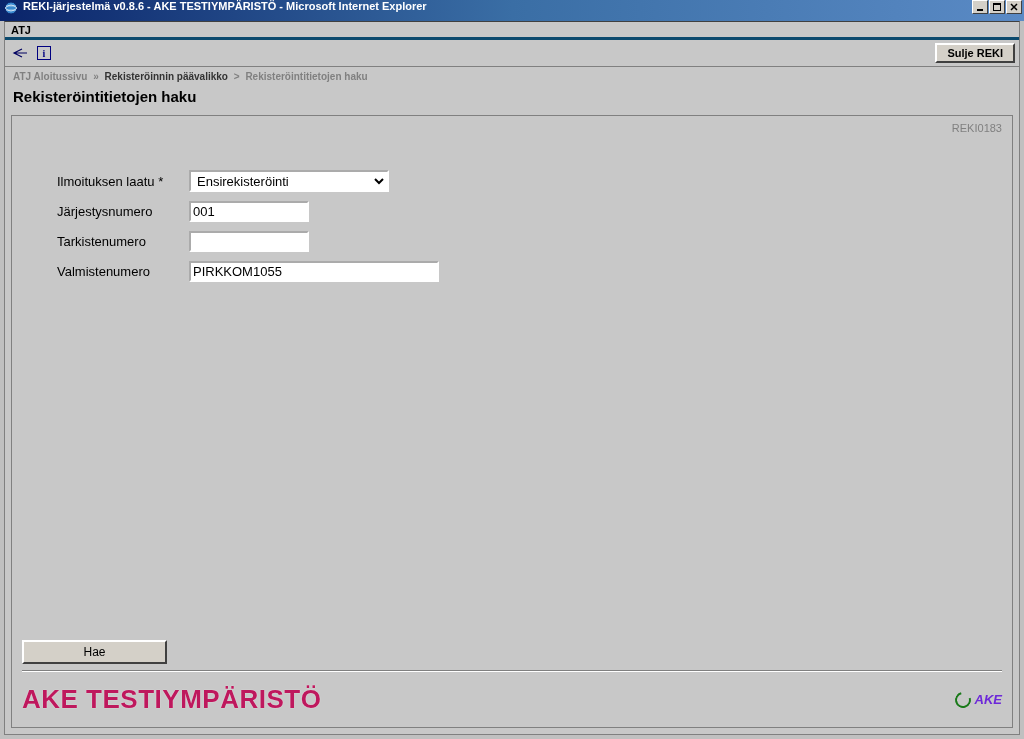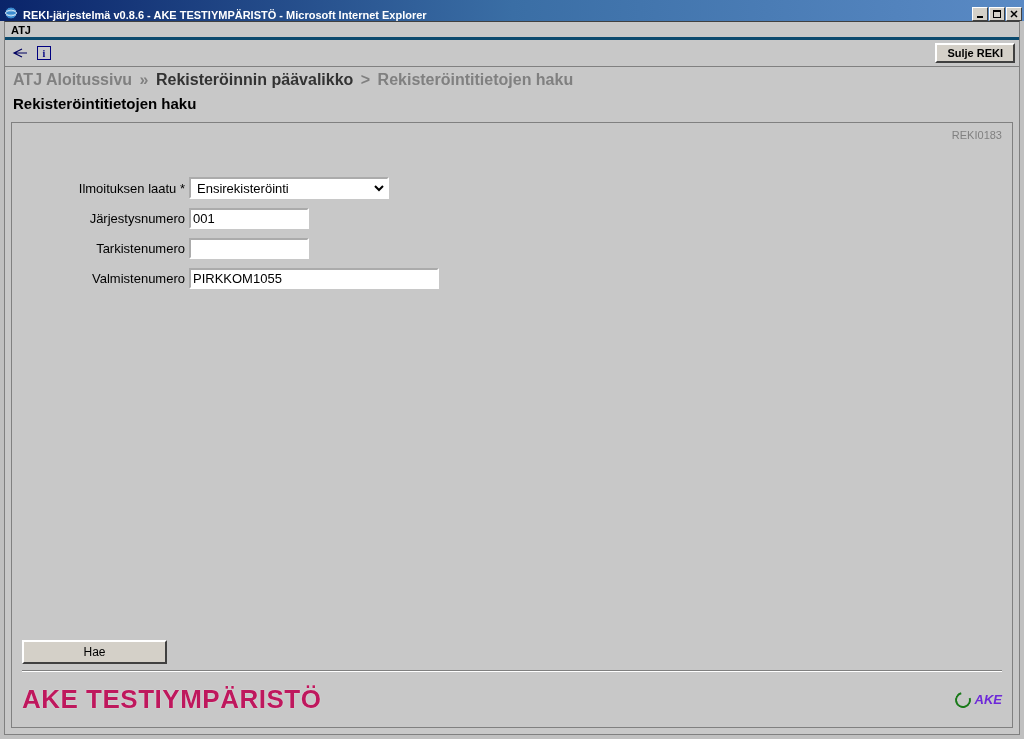--- a/index.html
+++ b/index.html
@@ -8,21 +8,21 @@
     font-family: Tahoma, Arial, sans-serif;
     font-size: 11px;
     background: #c0c0c0;
     width: 1024px; height: 739px;
     overflow: hidden;
   }
   
   .titlebar {
     height: 21px;
     background: linear-gradient(to right, #0a246a 0%, #3a6ea5 50%, #5a8ac5 100%);
-    display: flex; align-items: flex-end;
+    display: flex; align-items: flex-start;
     color: #fff; font-weight: bold; font-size: 11px;
     padding-left: 3px;
   }
   .titlebar .app-icon {
     width: 16px; height: 16px; margin-right: 4px;
     display: flex; align-items: center; justify-content: center;
   }
   .titlebar .title-text { flex: 1; white-space: nowrap; overflow: hidden; }
   .titlebar .win-btns { display: flex; gap: 1px; margin-right: 2px; }
   .titlebar .win-btn {
@@ -81,21 +81,21 @@
     border-color: #fff #404040 #404040 #fff;
     padding: 2px 10px;
     font: inherit; font-weight: bold;
     cursor: default; text-align: center;
     min-width: 70px;
   }
 
   
   .breadcrumb {
     padding: 4px 8px;
-    color: #808080; font-weight: bold; font-size: 16px;
+    color: #808080; font-weight: bold; font-size: 10px;
   }
   .breadcrumb .bc-sep { color: #808080; padding: 0 3px; }
   .breadcrumb .bc-current { color: #333; }
 
   
   .heading {
     padding: 2px 8px 10px 8px;
     font-size: 15px; font-weight: bold; color: #000;
   }
 
@@ -121,21 +121,21 @@
   .form-area {
     padding-top: 45px;
     padding-left: 35px;
   }
   .form-row {
     display: flex; align-items: center;
     margin-bottom: 6px;
     height: 24px;
   }
   .form-row label {
-    width: 132px; text-align: right; padding-right: 4px;
+    width: 132px; text-align: left; padding-right: 4px;
     font-size: 13px; color: #000;
   }
   .form-row input[type="text"], .form-row select {
     font: inherit; font-size: 13px;
     border: 2px inset #fff;
     background: #fff;
     padding: 1px 2px;
     height: 21px;
   }
   .form-row .readonly {

